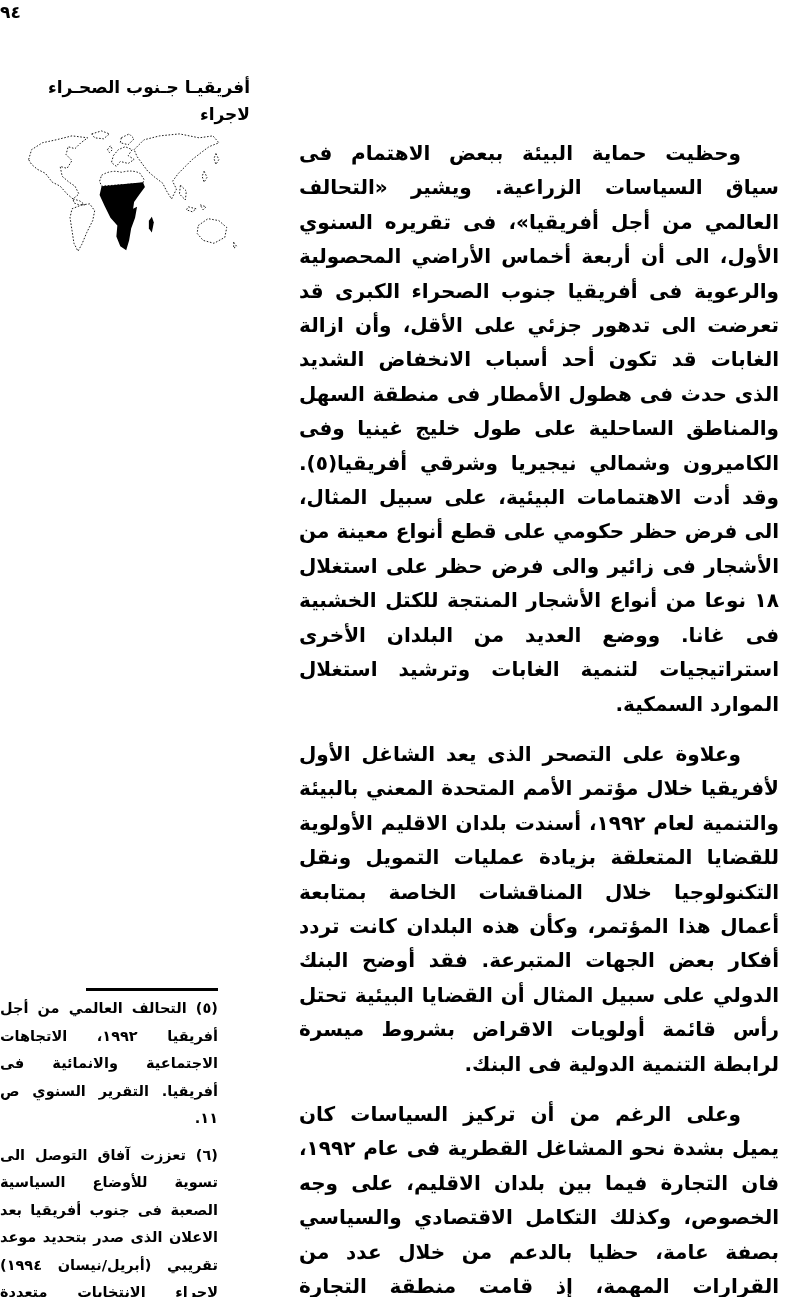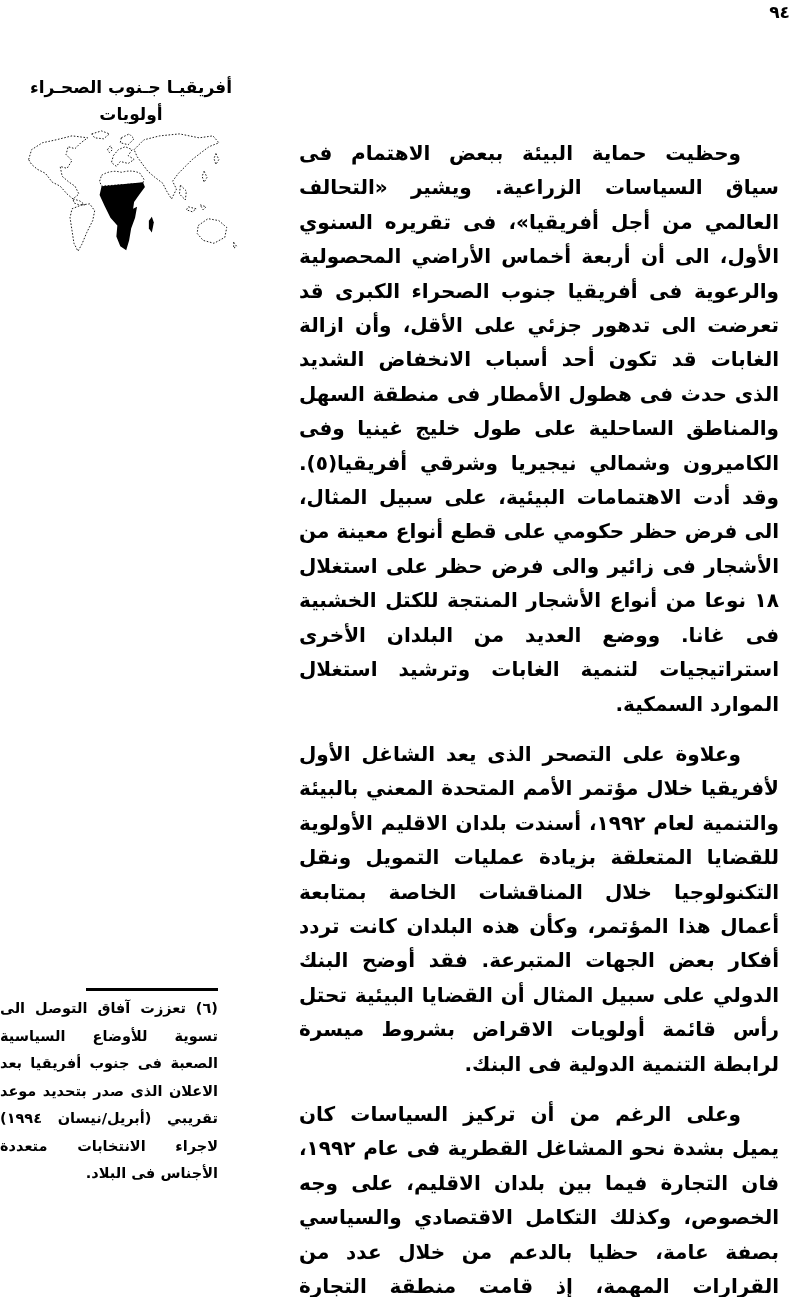--- a/index.html
+++ b/index.html
@@ -4,25 +4,25 @@
 <style>
   html,body{margin:0;padding:0;}
   body{
     width:800px;height:1297px;position:relative;
     background:#ffffff;color:#000;
     font-family:"DejaVu Sans",sans-serif;
     overflow:hidden;
   }
   .page-number{
     position:absolute;top:2px;left:0;width:790px;
-    text-align:right;font-size:17px;font-weight:bold;
+    text-align:left;font-size:17px;font-weight:bold;
   }
   .map-caption{
     position:absolute;top:74px;left:12px;width:238px;
-    text-align:center;font-weight:bold;font-size:17px;line-height:27px;
+    text-align:right;font-weight:bold;font-size:17px;line-height:27px;
     direction:rtl;
   }
   .world-map{
     position:absolute;top:126px;left:22px;width:238px;height:138px;
   }
   .body-column{
     position:absolute;top:120px;left:283px;width:512px;
     direction:rtl;text-align:justify;
     font-size:20px;line-height:34.4px;font-weight:bold;
   }
@@ -38,21 +38,21 @@
   }
   .footnote{margin:0 4px 9px 0;}
 </style>
 </head>
 <body>
 
 <div class="page-number">٩٤</div>
 
 <div class="map-caption">
   <div>أفريقيـا جـنوب الصحـراء</div>
-  <div>أولويات</div>
+  <div>لاجراء</div>
 </div>
 
 <svg class="world-map" viewBox="0 0 240 140" xmlns="http://www.w3.org/2000/svg">
   <g fill="none" stroke="#000" stroke-width="0.9" stroke-dasharray="1.6,1.7" stroke-linejoin="round">
 
     <path d="M6,34 L9,24 L20,17 L34,14 L50,10 L66,12 L59,17 L53,23 L46,21 L44,29 L50,35 L45,43 L38,41 L40,51 L47,57 L53,61 L57,69 L51,74 L45,69 L38,61 L30,57 L23,48 L15,44 L9,39 Z"></path>
 
     <path d="M51,74 L58,76 L63,80 L57,80 L52,78 Z"></path>
 
     <path d="M60,80 L68,79 L73,86 L71,96 L65,108 L60,120 L56,127 L52,119 L50,106 L48,93 L50,84 Z"></path>
@@ -91,14 +91,15 @@
 
 <div class="body-column">
   <p>وحظيت حماية البيئة ببعض الاهتمام فى سياق السياسات الزراعية. ويشير «التحالف العالمي من أجل أفريقيا»، فى تقريره السنوي الأول، الى أن أربعة أخماس الأراضي المحصولية والرعوية فى أفريقيا جنوب الصحراء الكبرى قد تعرضت الى تدهور جزئي على الأقل، وأن ازالة الغابات قد تكون أحد أسباب الانخفاض الشديد الذى حدث فى هطول الأمطار فى منطقة السهل والمناطق الساحلية على طول خليج غينيا وفى الكاميرون وشمالي نيجيريا وشرقي أفريقيا(٥). وقد أدت الاهتمامات البيئية، على سبيل المثال، الى فرض حظر حكومي على قطع أنواع معينة من الأشجار فى زائير والى فرض حظر على استغلال ١٨ نوعا من أنواع الأشجار المنتجة للكتل الخشبية فى غانا. ووضع العديد من البلدان الأخرى استراتيجيات لتنمية الغابات وترشيد استغلال الموارد السمكية.</p>
   <p>وعلاوة على التصحر الذى يعد الشاغل الأول لأفريقيا خلال مؤتمر الأمم المتحدة المعني بالبيئة والتنمية لعام ١٩٩٢، أسندت بلدان الاقليم الأولوية للقضايا المتعلقة بزيادة عمليات التمويل ونقل التكنولوجيا خلال المناقشات الخاصة بمتابعة أعمال هذا المؤتمر، وكأن هذه البلدان كانت تردد أفكار بعض الجهات المتبرعة. فقد أوضح البنك الدولي على سبيل المثال أن القضايا البيئية تحتل رأس قائمة أولويات الاقراض بشروط ميسرة لرابطة التنمية الدولية فى البنك.</p>
   <p>وعلى الرغم من أن تركيز السياسات كان يميل بشدة نحو المشاغل القطرية فى عام ١٩٩٢، فان التجارة فيما بين بلدان الاقليم، على وجه الخصوص، وكذلك التكامل الاقتصادي والسياسي بصفة عامة، حظيا بالدعم من خلال عدد من القرارات المهمة، إذ قامت منطقة التجارة التفضيلية لدول شرق أفريقيا وجنوبها بتعديل قواعد المنشأ الخاصة بها. وأصبحت جميع السلع التى منشأها الدول الأعضاء، بصرف النظر عن جنسية منتجيها، تخضع لنظام التعريفة الجمركية التفضيلية.</p>
 
 </div>
 
 <div class="footnotes">
   <div class="footnote-rule"></div>
+  <div class="footnote">(٥) التحالف العالمي من أجل أفريقيا ١٩٩٢، الاتجاهات الاجتماعية والانمائية فى أفريقيا. التقرير السنوي ص ١١.</div>
   <div class="footnote">(٦) تعززت آفاق التوصل الى تسوية للأوضاع السياسية الصعبة فى جنوب أفريقيا بعد الاعلان الذى صدر بتحديد موعد تقريبي (أبريل/نيسان ١٩٩٤) لاجراء الانتخابات متعددة الأجناس فى البلاد.</div>
 </div>
 
 </body></html>

